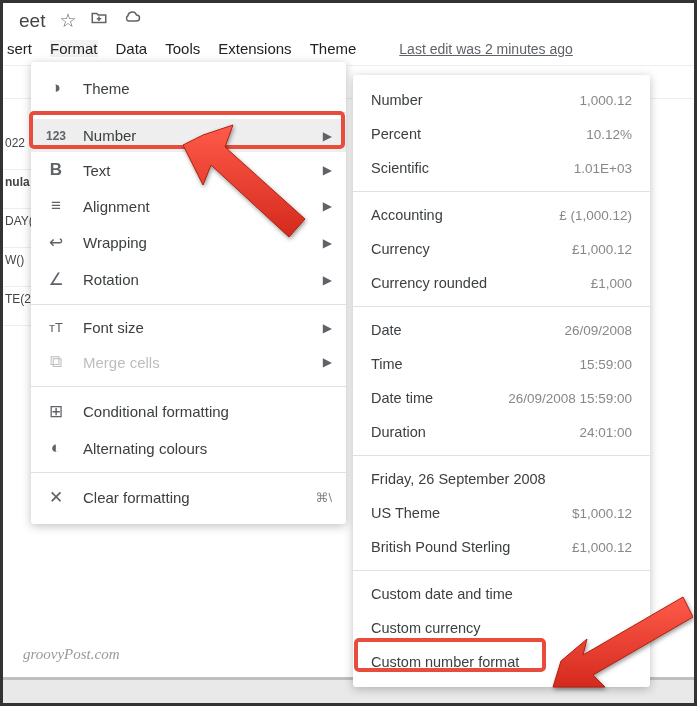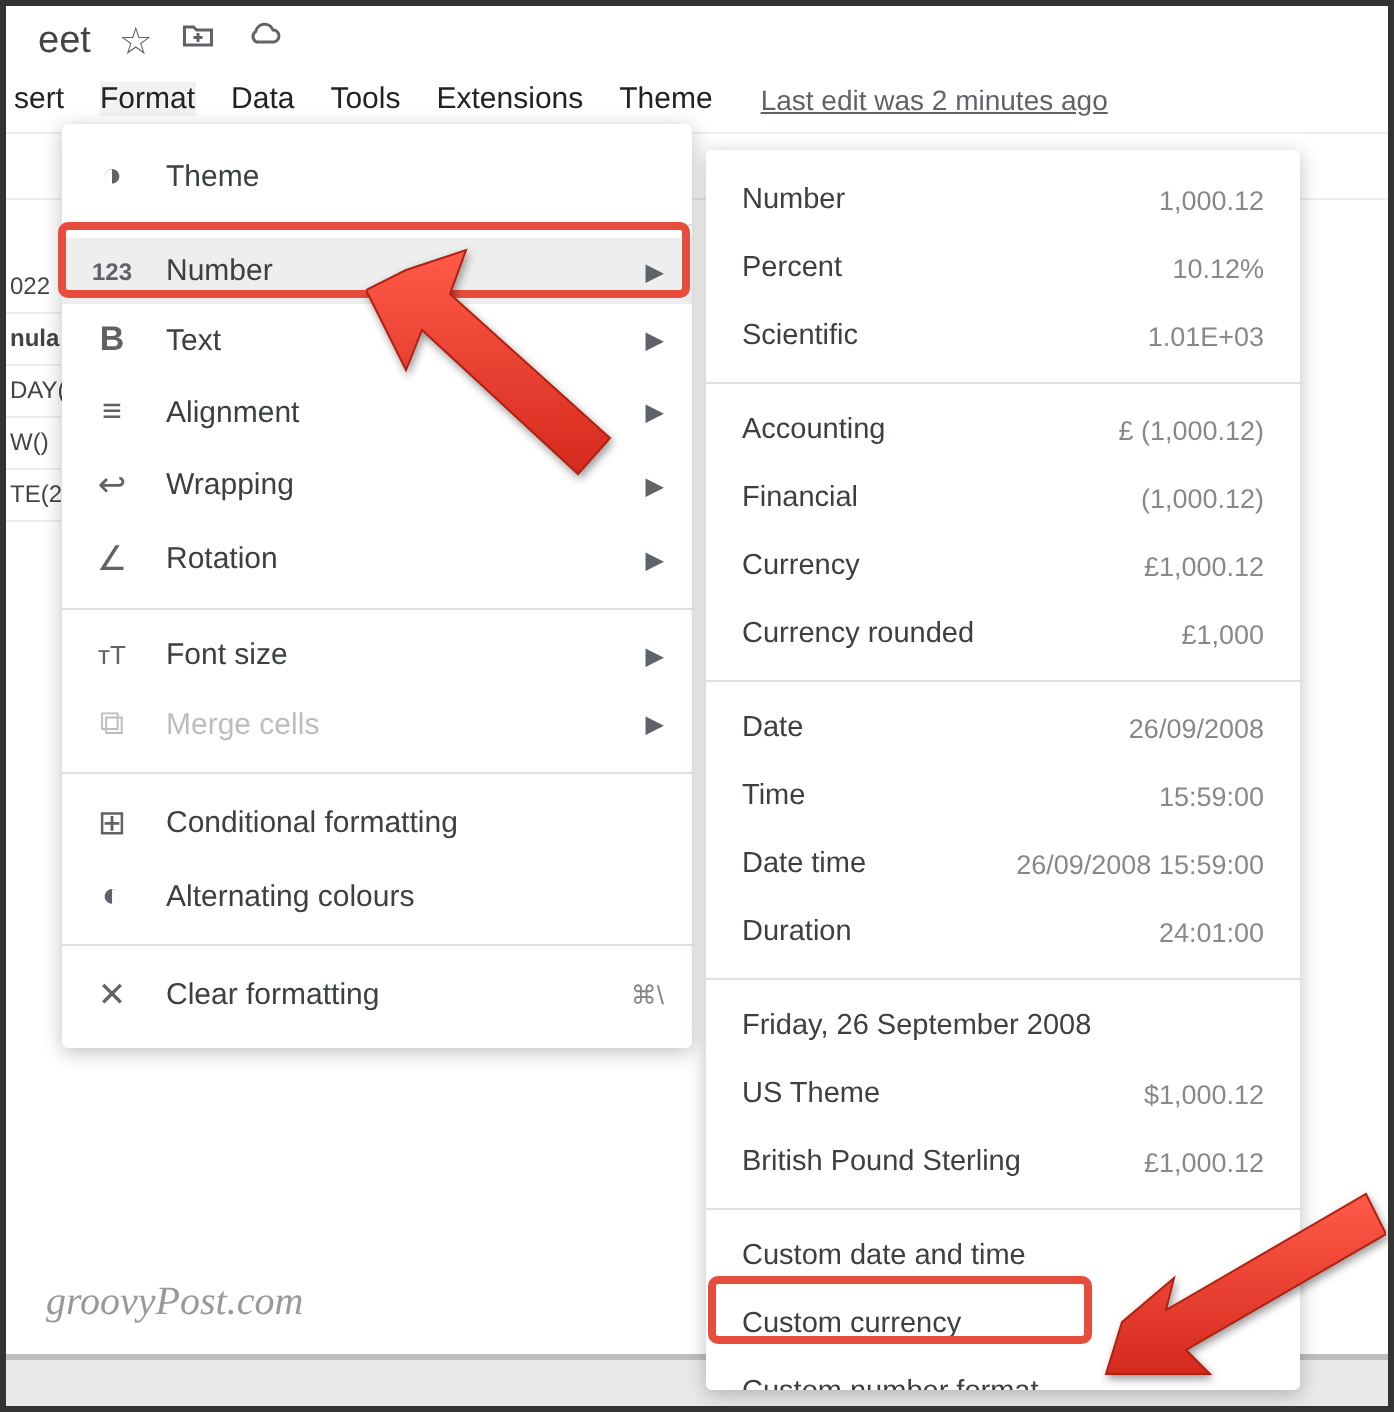--- a/index.html
+++ b/index.html
@@ -2,24 +2,24 @@
 <html><head>
 <meta charset="utf-8">
 <style>
 * { margin: 0; padding: 0; box-sizing: border-box; font-family: "Google Sans", Arial, sans-serif; }
 body { width: 697px; height: 706px; background: #fff; position: relative; overflow: hidden; border: 3px solid #333; }
 .titlebar { display: flex; align-items: center; gap: 14px; padding: 6px 0 4px 16px; font-size: 19px; color: #444; }
 .titlebar .ticon { color: #5f6368; }
 .menubar { display: flex; align-items: center; gap: 18px; padding: 4px 4px 8px 4px; font-size: 15px; color: #222; }
 .menubar .mi { cursor: pointer; }
 .menubar .mi.active { background: #e8eaed99; }
-.menubar .edit { color: #5f6368; text-decoration: underline; font-size: 14px; margin-left: 6px; text-align: center; }
+.menubar .edit { color: #5f6368; text-decoration: underline; font-size: 14px; margin-left: 25px; text-align: center; }
 .toolbar { height: 34px; border-top: 1px solid #eee; border-bottom: 1px solid #eee; display:flex; align-items:center; color:#ccc; padding-left: 360px; gap: 22px; font-size: 18px;}
 .leftcol { position: absolute; left: 0; top: 128px; font-size: 12px; color: #444; }
-.leftcol div { padding: 5px 2px 6px 2px; border-bottom: 1px solid #eee; }
+.leftcol div { padding: 5px 2px 19px 2px; border-bottom: 1px solid #eee; }
 
 
 .menu-format { position: absolute; left: 28px; top: 59px; width: 315px; background: #fff; box-shadow: 0 2px 10px rgba(0,0,0,0.25); border-radius: 3px; z-index: 10; padding: 8px 0; font-size: 15px; color: #3c4043; }
 .menu-format .row { display: flex; align-items: center; padding: 8px 12px 8px 14px; gap: 16px; cursor: pointer; position: relative; }
 .menu-format .row.hov { background: #eee; }
 .menu-format .row .ic { width: 22px; text-align: center; color: #5f6368; font-size: 17px; display:inline-block; }
 .menu-format .row .arrow { position: absolute; right: 14px; color: #5f6368; font-size: 12px; }
 .menu-format .row .kbd { position: absolute; right: 14px; color: #888; font-size: 13px; }
 .menu-format hr { border: none; border-top: 1px solid #e0e0e0; margin: 6px 0; }
 .menu-format .row.disabled { color: #bdbdbd; }
@@ -31,21 +31,21 @@
 .submenu .srow .ex { color: #888; font-size: 13.5px; }
 .submenu hr { border: none; border-top: 1px solid #e0e0e0; margin: 6px 0; }
 .submenu::-webkit-scrollbar { width: 12px; }
 .submenu::-webkit-scrollbar-thumb { background: #dadce0; border-radius: 6px; }
 
 
 .hl { position: absolute; border: 4px solid #e84c3d; border-radius: 5px; pointer-events: none; z-index: 50; }
 
 .arr { position: absolute; z-index: 60; pointer-events:none; }
 
-.watermark { position: absolute; left: 20px; bottom: 40px; color: #999; font-family: Georgia, serif; font-size: 20px; font-style: italic; z-index: 5; }
+.watermark { position: absolute; left: 20px; bottom: 40px; color: #999; font-family: Georgia, serif; font-size: 15px; font-style: italic; z-index: 5; }
 .tabbar { position: absolute; left: 0; bottom: 0; right: 0; height: 26px; background: #e9e9e9; border-top: 3px solid #bfbfbf; }
 svg.arrsvg { filter: drop-shadow(1px 2px 2px rgba(0,0,0,0.4)); }
 </style>
 </head>
 <body>
 
 <div class="titlebar">
   <span>eet</span>
   <span class="ticon">☆</span>
   <span class="ticon">
@@ -154,24 +154,20 @@
   <div class="srow">
     <span>Scientific</span>
     <span class="ex">1.01E+03</span>
   </div>
   <hr>
   <div class="srow">
     <span>Accounting</span>
     <span class="ex">£ (1,000.12)</span>
   </div>
   <div class="srow">
-    <span>Financial</span>
-    <span class="ex">(1,000.12)</span>
-  </div>
-  <div class="srow">
     <span>Currency</span>
     <span class="ex">£1,000.12</span>
   </div>
   <div class="srow">
     <span>Currency rounded</span>
     <span class="ex">£1,000</span>
   </div>
   <hr>
   <div class="srow">
     <span>Date</span>

